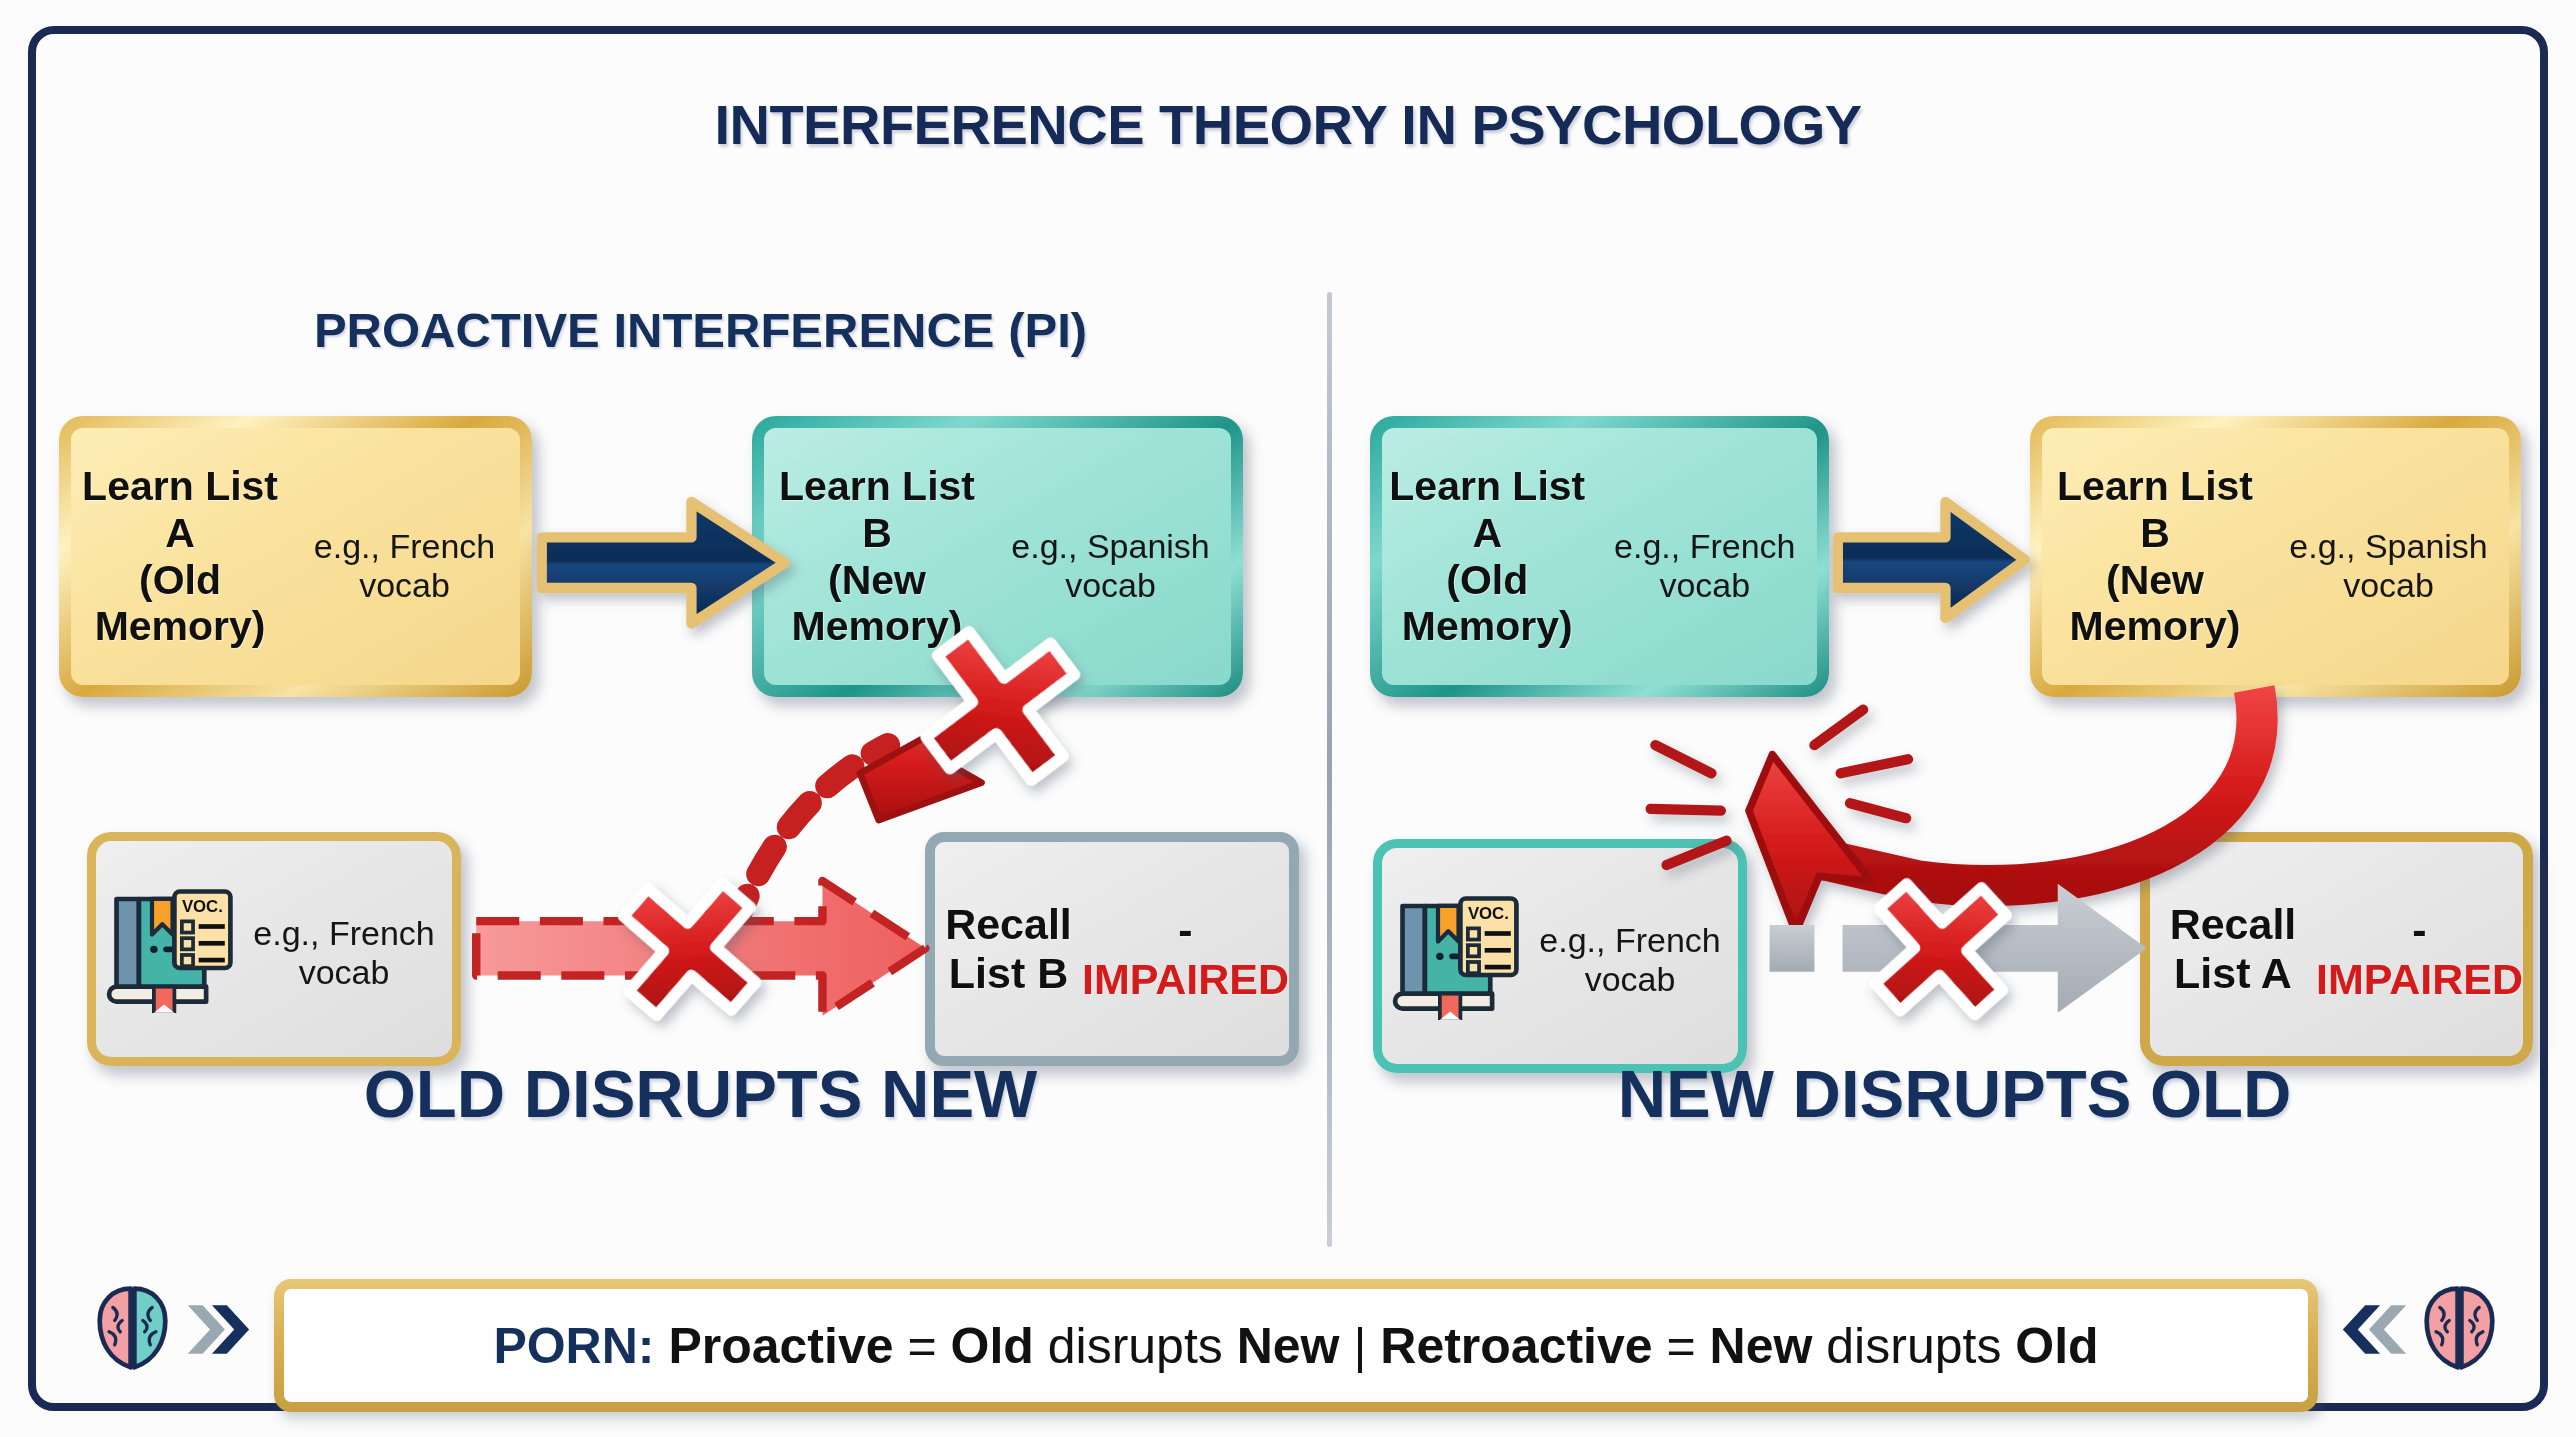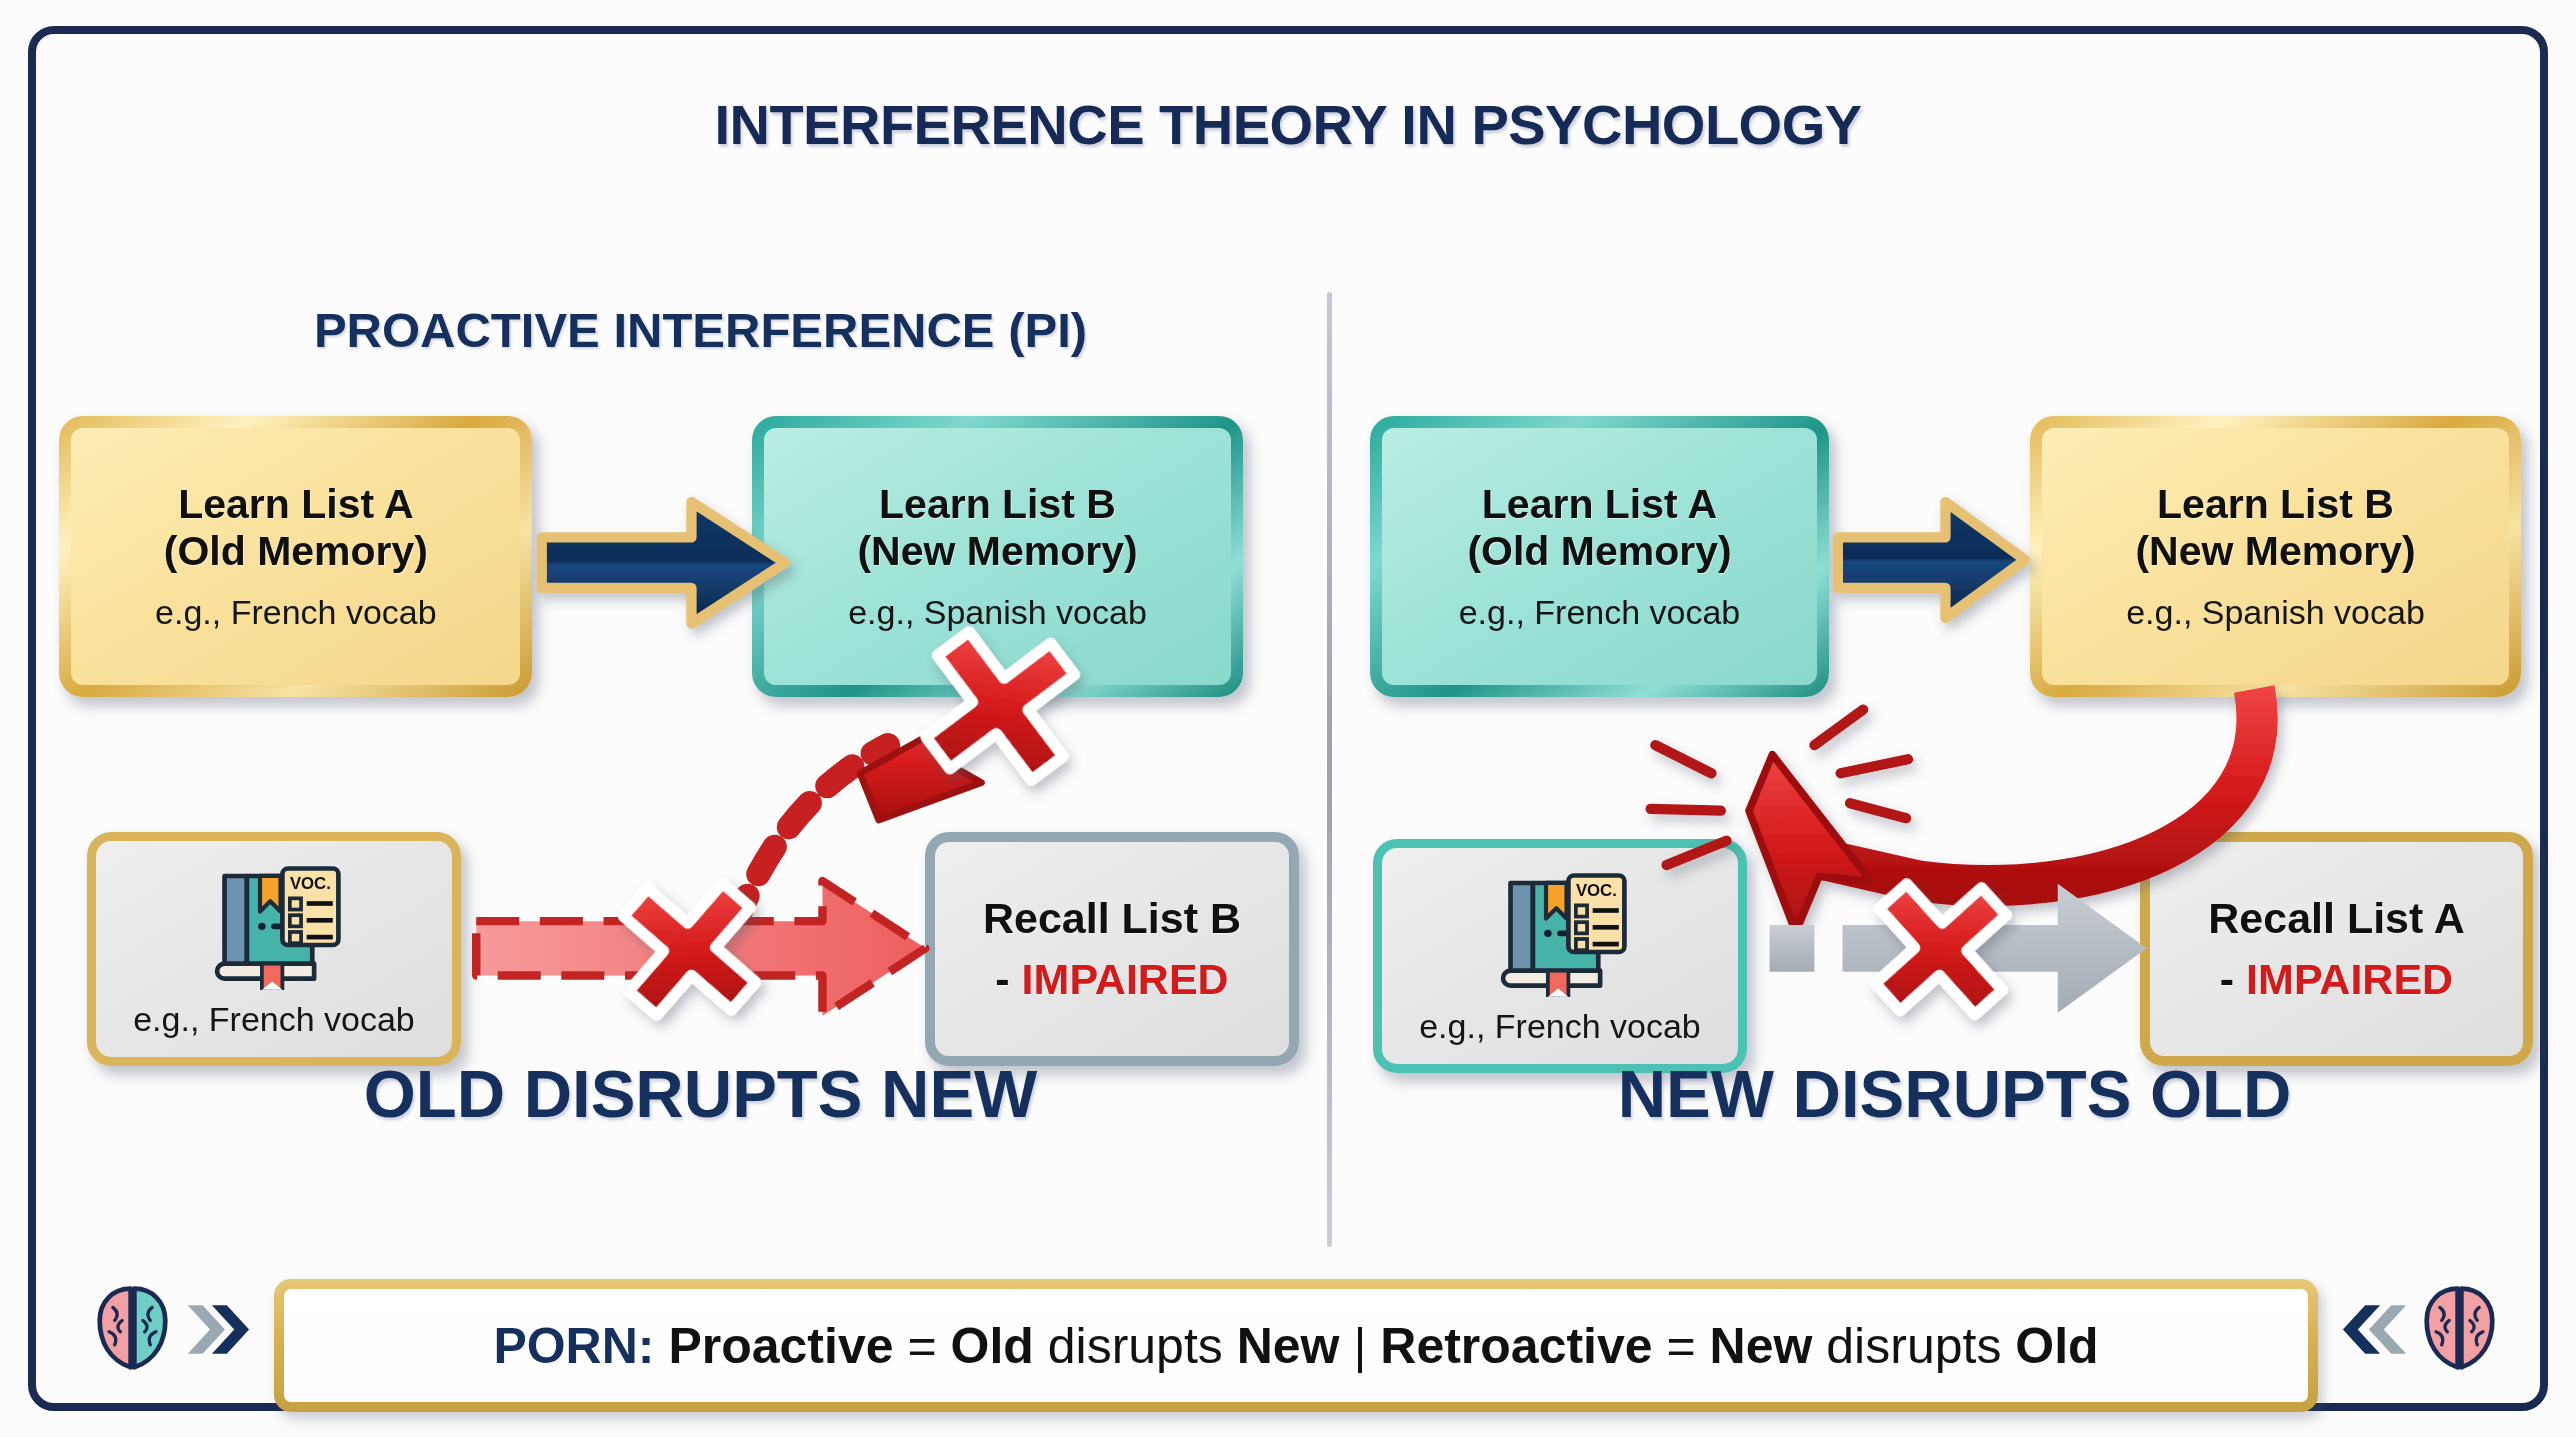--- a/index.html
+++ b/index.html
@@ -42,21 +42,21 @@
     position: absolute; left: 1291px; top: 258px;
     width: 4.7px; height: 955px;
     background: linear-gradient(180deg,#c4c9d2,#9aa2b0 50%,#c9ced6);
     border-radius: 2.8px;
   }
 
   
   .box {
     position: absolute;
     border-radius: 24px;
-    display: flex; flex-direction: column;
+    display: flex; flex-direction: row;
     align-items: center; justify-content: center;
     text-align: center;
     box-shadow: 6.6px 8.4px 13px rgba(60,70,95,.30);
   }
   .box .ttl {
     font-size: 41px; font-weight: 800; color: #101010;
     line-height: 1.14;
     text-shadow: 0.9px 0.9px 0.9px rgba(255,255,255,.55);
   }
   .box .sub {
@@ -179,21 +179,21 @@
         <rect x="110" y="45" width="28" height="5" fill="#111"></rect>
         <rect x="92" y="60" width="12" height="12" fill="none" stroke="#1b2b3a" stroke-width="4"></rect>
         <rect x="110" y="63" width="28" height="5" fill="#111"></rect>
         <rect x="92" y="78" width="12" height="12" fill="none" stroke="#1b2b3a" stroke-width="4"></rect>
         <rect x="110" y="81" width="28" height="5" fill="#111"></rect>
       </svg>
     </span>
     <div class="sub" style="margin-top:7.5px;">e.g., French vocab</div>
   </div>
 
-  <div class="box gray b-steel" style="left:889px; top:798px; width:374px; height:234px;">
+  <div class="box gray b-steel" style="left:889px; top:798px; width:374px; height:234px;border-radius:19px;">
     <div class="ttl" style="font-size:43px;">Recall List B</div>
     <div class="ttl" style="margin-top:11.2px;font-size:43px;">
       <span>- </span><span class="impaired">IMPAIRED</span>
     </div>
   </div>
 
   <div class="box teal" style="left:1334px; top:382px; width:459px; height:281px;">
     <div class="ttl">
       <span>Learn List A</span><br>
       <span>(Old Memory)</span>

